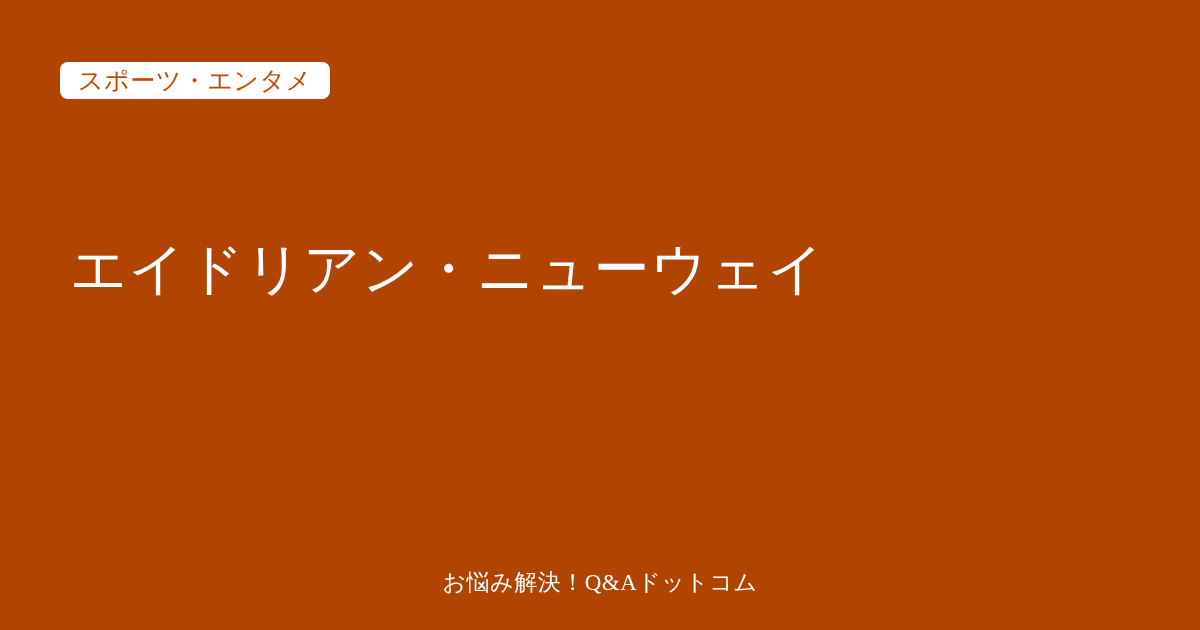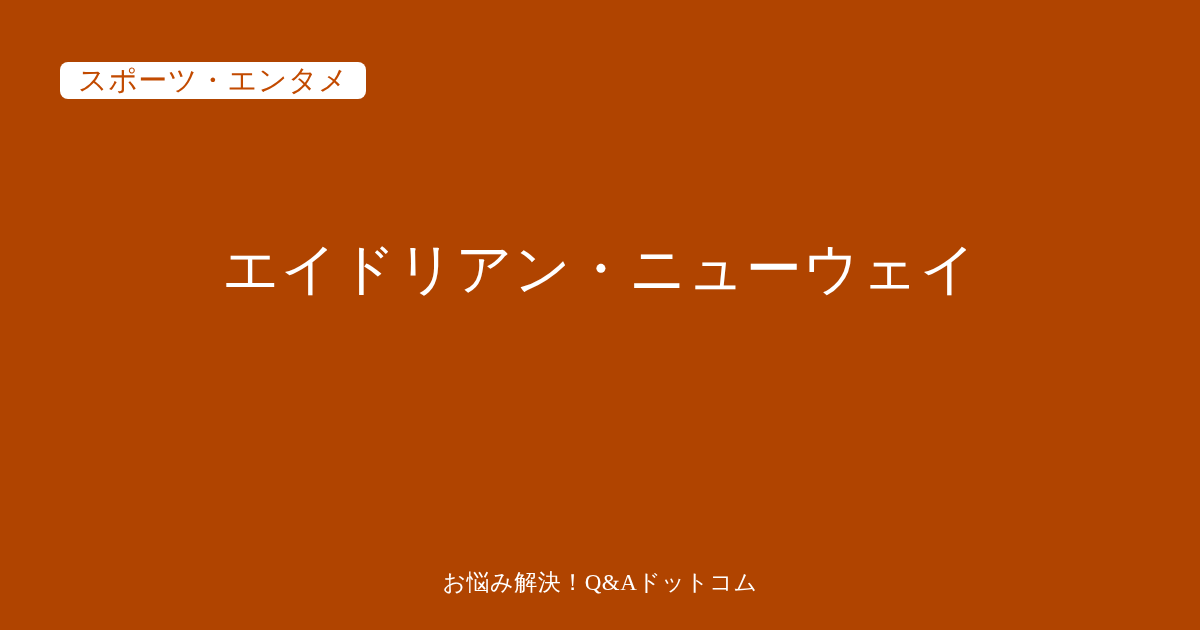--- a/index.html
+++ b/index.html
@@ -34,38 +34,37 @@
     display: flex;
     align-items: center;
     padding: 0 18px;
     background: #ffffff;
     border-radius: 8px;
     box-sizing: border-box;
   }
 
   .category-badge-label {
     font-family: "Liberation Sans", "DejaVu Sans", sans-serif;
-    font-size: 29px;
+    font-size: 25px;
     line-height: 1;
     font-weight: 400;
     color: #c24a00;
     white-space: nowrap;
     letter-spacing: 0.5px;
   }
 
   
   .title-area {
     position: absolute;
     left: 0;
     right: 0;
     top: 0;
     height: 538px;
     display: flex;
     align-items: center;
-    justify-content: center;
     padding: 0 70px;
     box-sizing: border-box;
     pointer-events: none;
   }
 
   .page-title {
     font-family: "Liberation Sans", "DejaVu Sans", sans-serif;
     font-size: 56px;
     line-height: 1.35;
     font-weight: 400;

